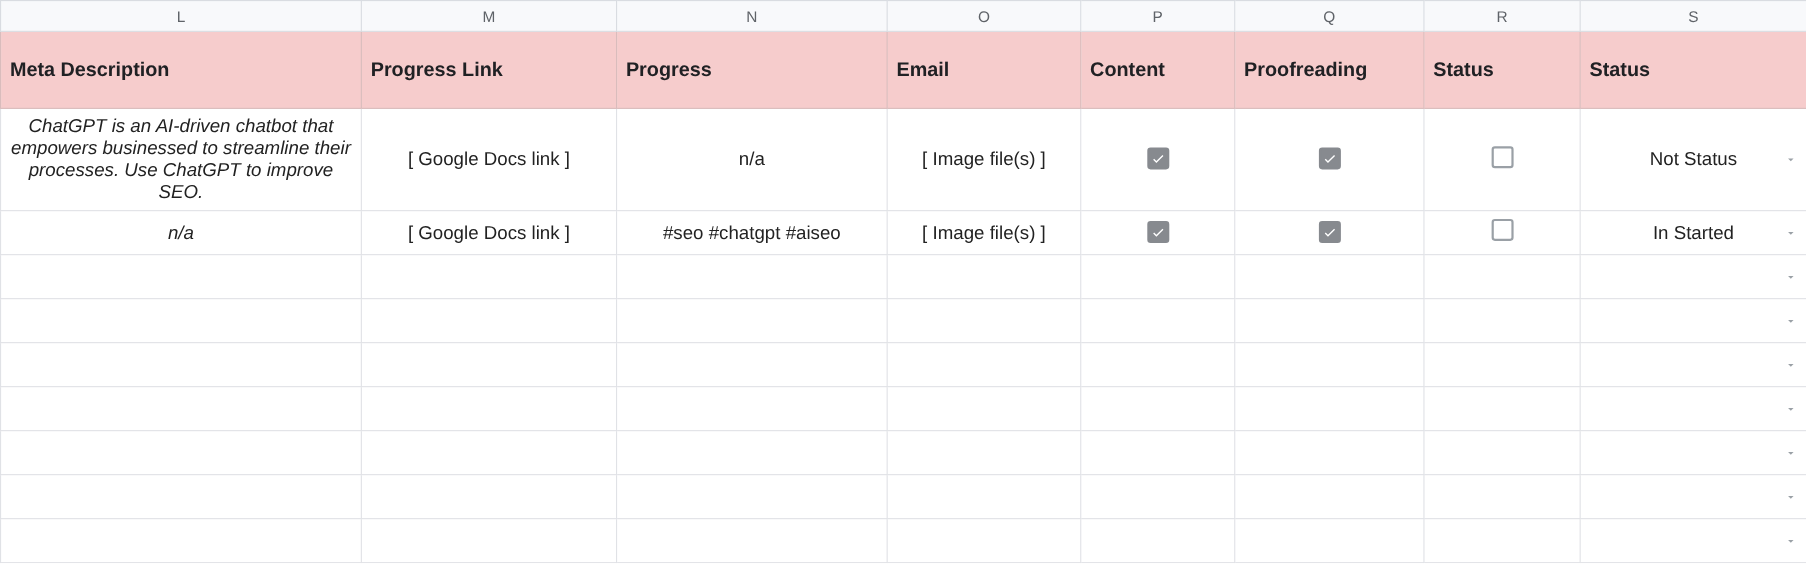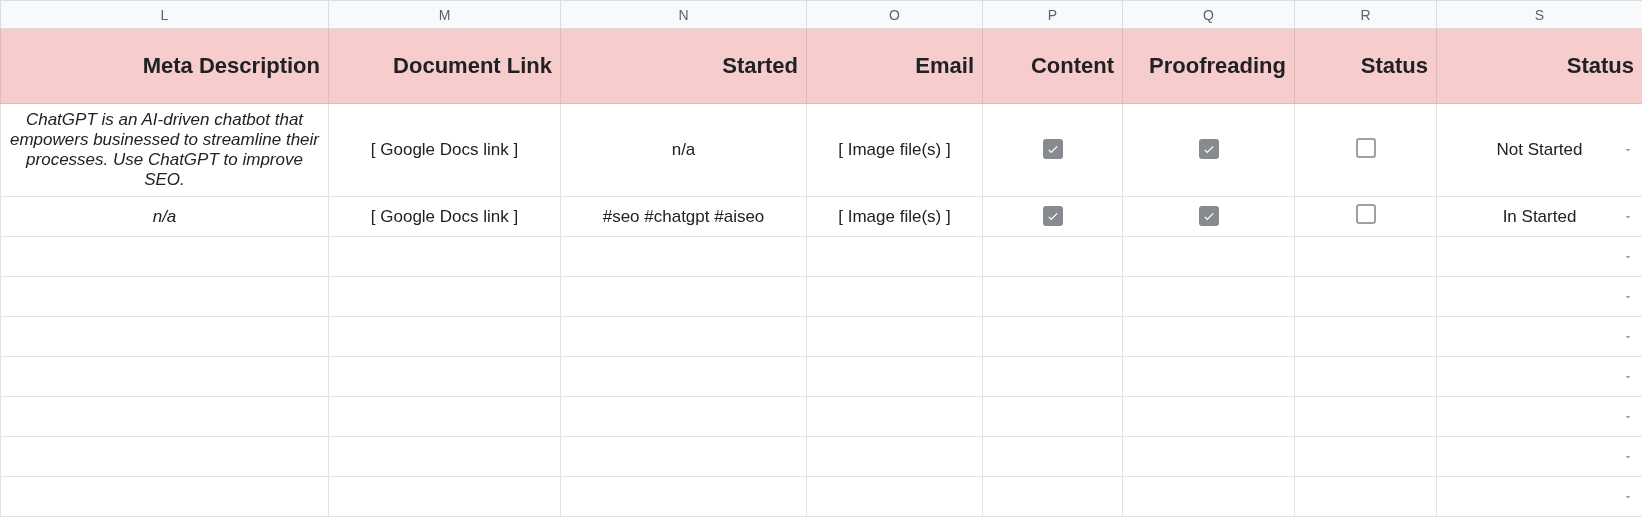--- a/index.html
+++ b/index.html
@@ -22,23 +22,23 @@
     background: #f8f9fb;
     border: 1px solid #d9dce1;
     text-align: center;
     font-size: 14px;
     color: #5f6368;
     font-weight: 400;
   }
   .hdr {
     background: #f6cccc;
     border: 1px solid #d9bcbc;
-    text-align: right;
+    text-align: left;
     font-weight: 700;
-    font-size: 22px;
+    font-size: 18px;
     color: #202124;
     height: 44px;
     padding: 24px 8px;
   }
   td.cell {
     border: 1px solid #e0e2e6;
     text-align: center;
     vertical-align: middle;
     font-size: 17px;
     color: #222;
@@ -101,22 +101,22 @@
     <th class="colhead">N</th>
     <th class="colhead">O</th>
     <th class="colhead">P</th>
     <th class="colhead">Q</th>
     <th class="colhead">R</th>
     <th class="colhead">S</th>
   </tr>
 
   <tr>
     <th class="hdr">Meta Description</th>
-    <th class="hdr">Document Link</th>
-    <th class="hdr">Started</th>
+    <th class="hdr">Progress Link</th>
+    <th class="hdr">Progress</th>
     <th class="hdr">Email</th>
     <th class="hdr">Content</th>
     <th class="hdr">Proofreading</th>
     <th class="hdr">Status</th>
     <th class="hdr">Status</th>
   </tr>
 
   </tbody>
     <tbody id="grid-body">
       <tr>
@@ -131,21 +131,21 @@
   </span></td>
     <td class="cell tall"><span class="checkbox checked">
     <svg width="14" height="14" viewBox="0 0 24 24">
               <path fill="#ffffff" d="M9 16.2l-3.5-3.5L4 14.2l5 5 11-11-1.5-1.5z"></path>
             </svg>
   </span></td>
     <td class="cell tall"><span class="checkbox">
     
   </span></td>
     <td class="cell tall status-cell">
-      <span>Not Started</span>
+      <span>Not Status</span>
       <span class="dropdown-caret">
     <svg width="12" height="12" viewBox="0 0 24 24">
               <path fill="#9aa0a6" d="M7 10l5 5 5-5z"></path>
             </svg>
   </span>
     </td>
       </tr>
       <tr>
     <td class="cell  italic">n/a</td>
     <td class="cell ">[ Google Docs link ]</td>

